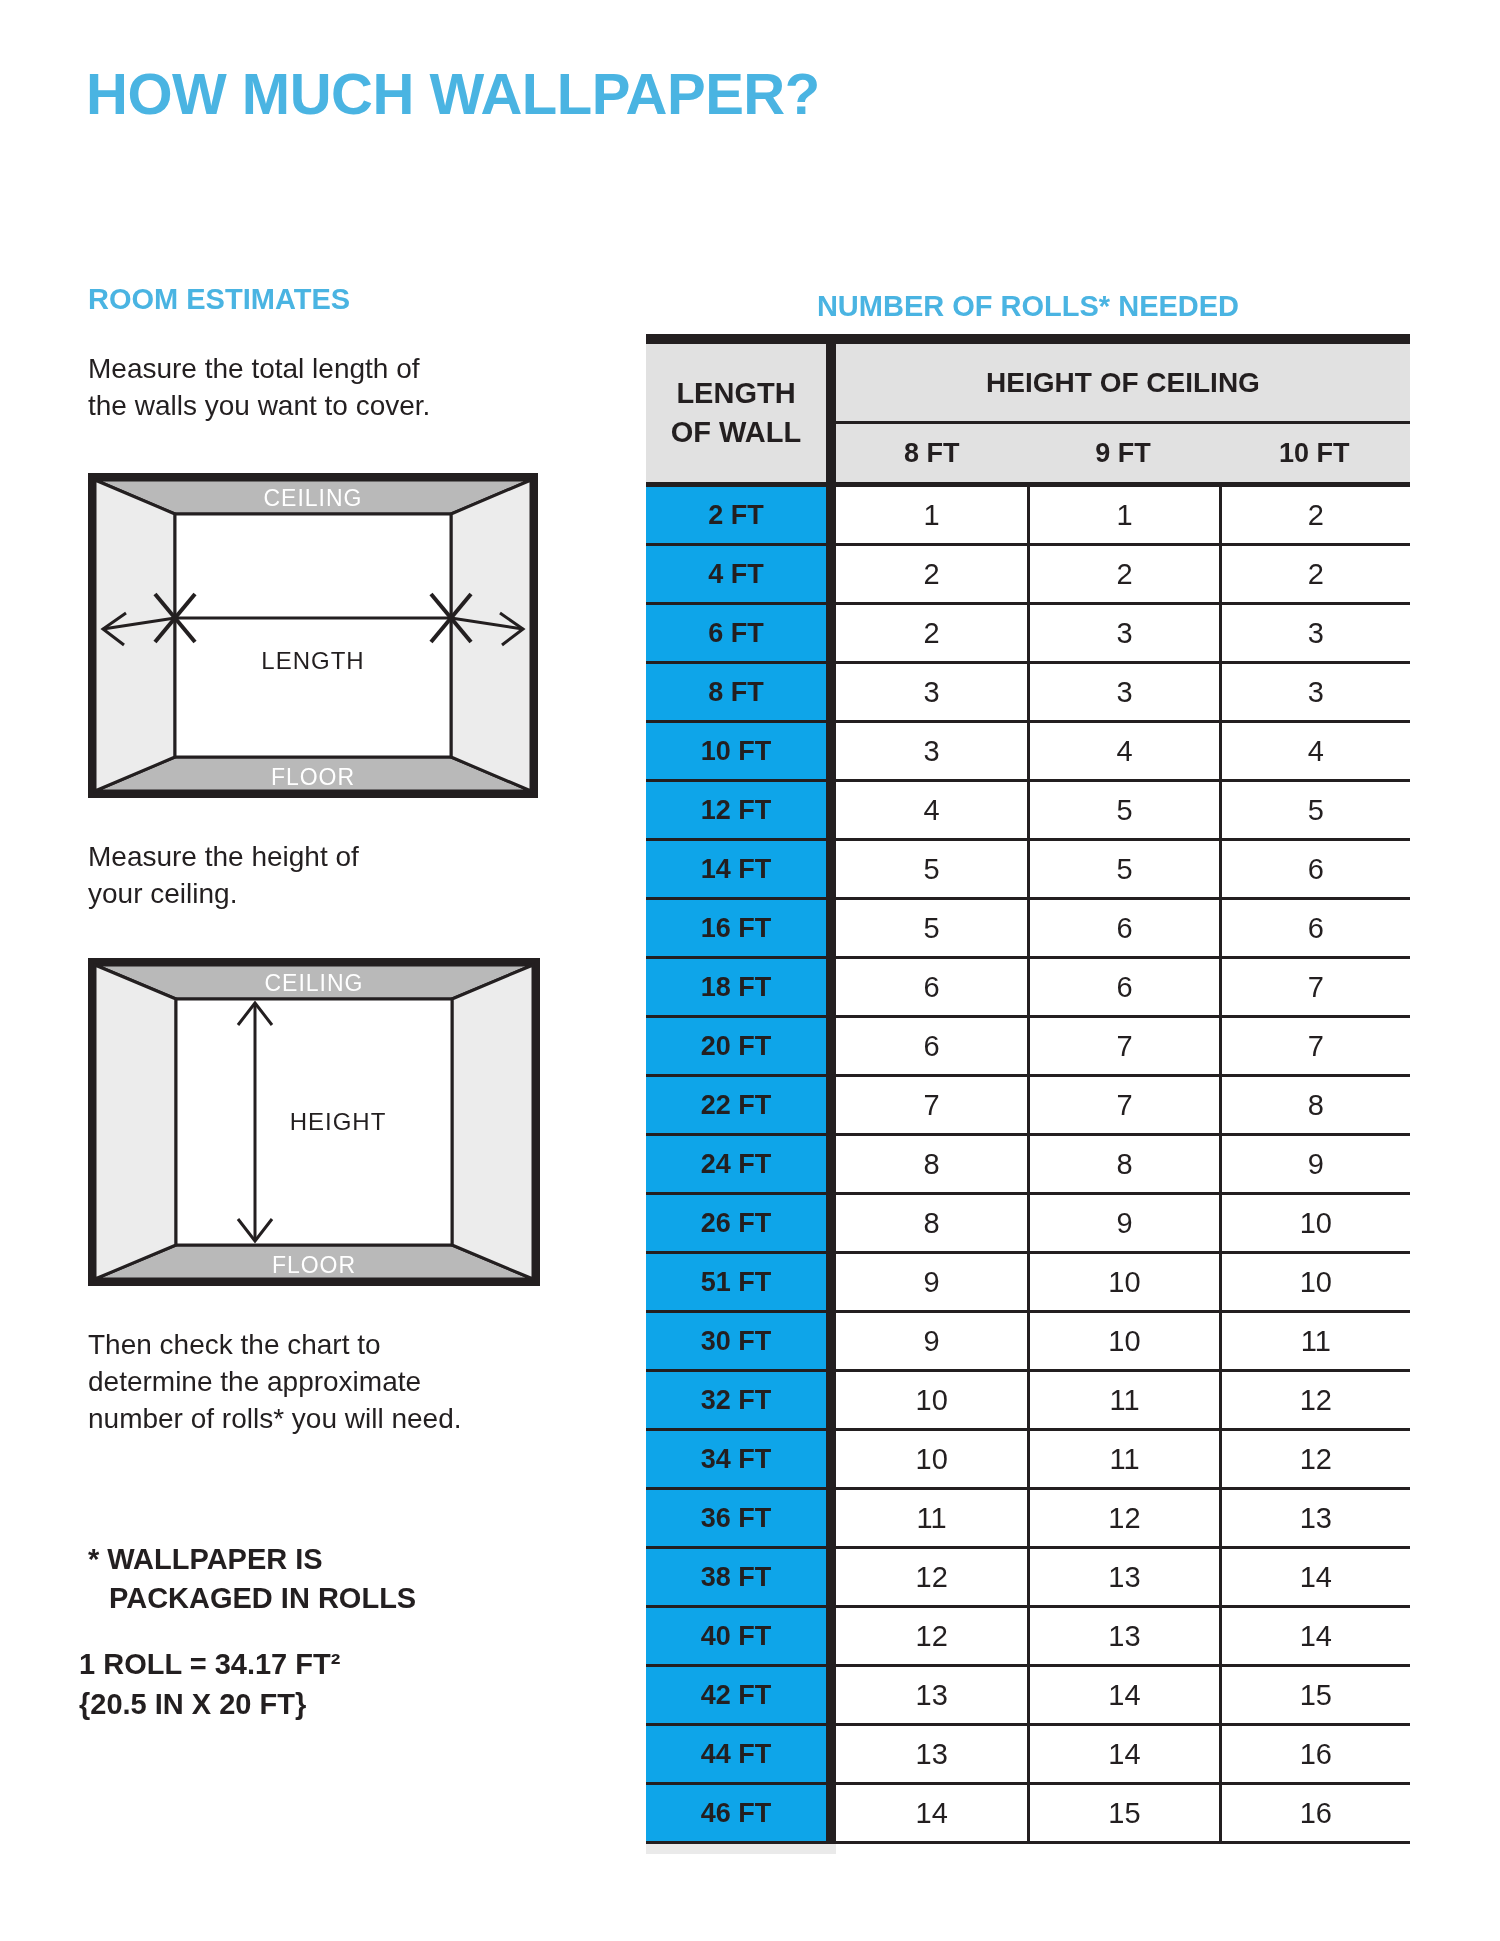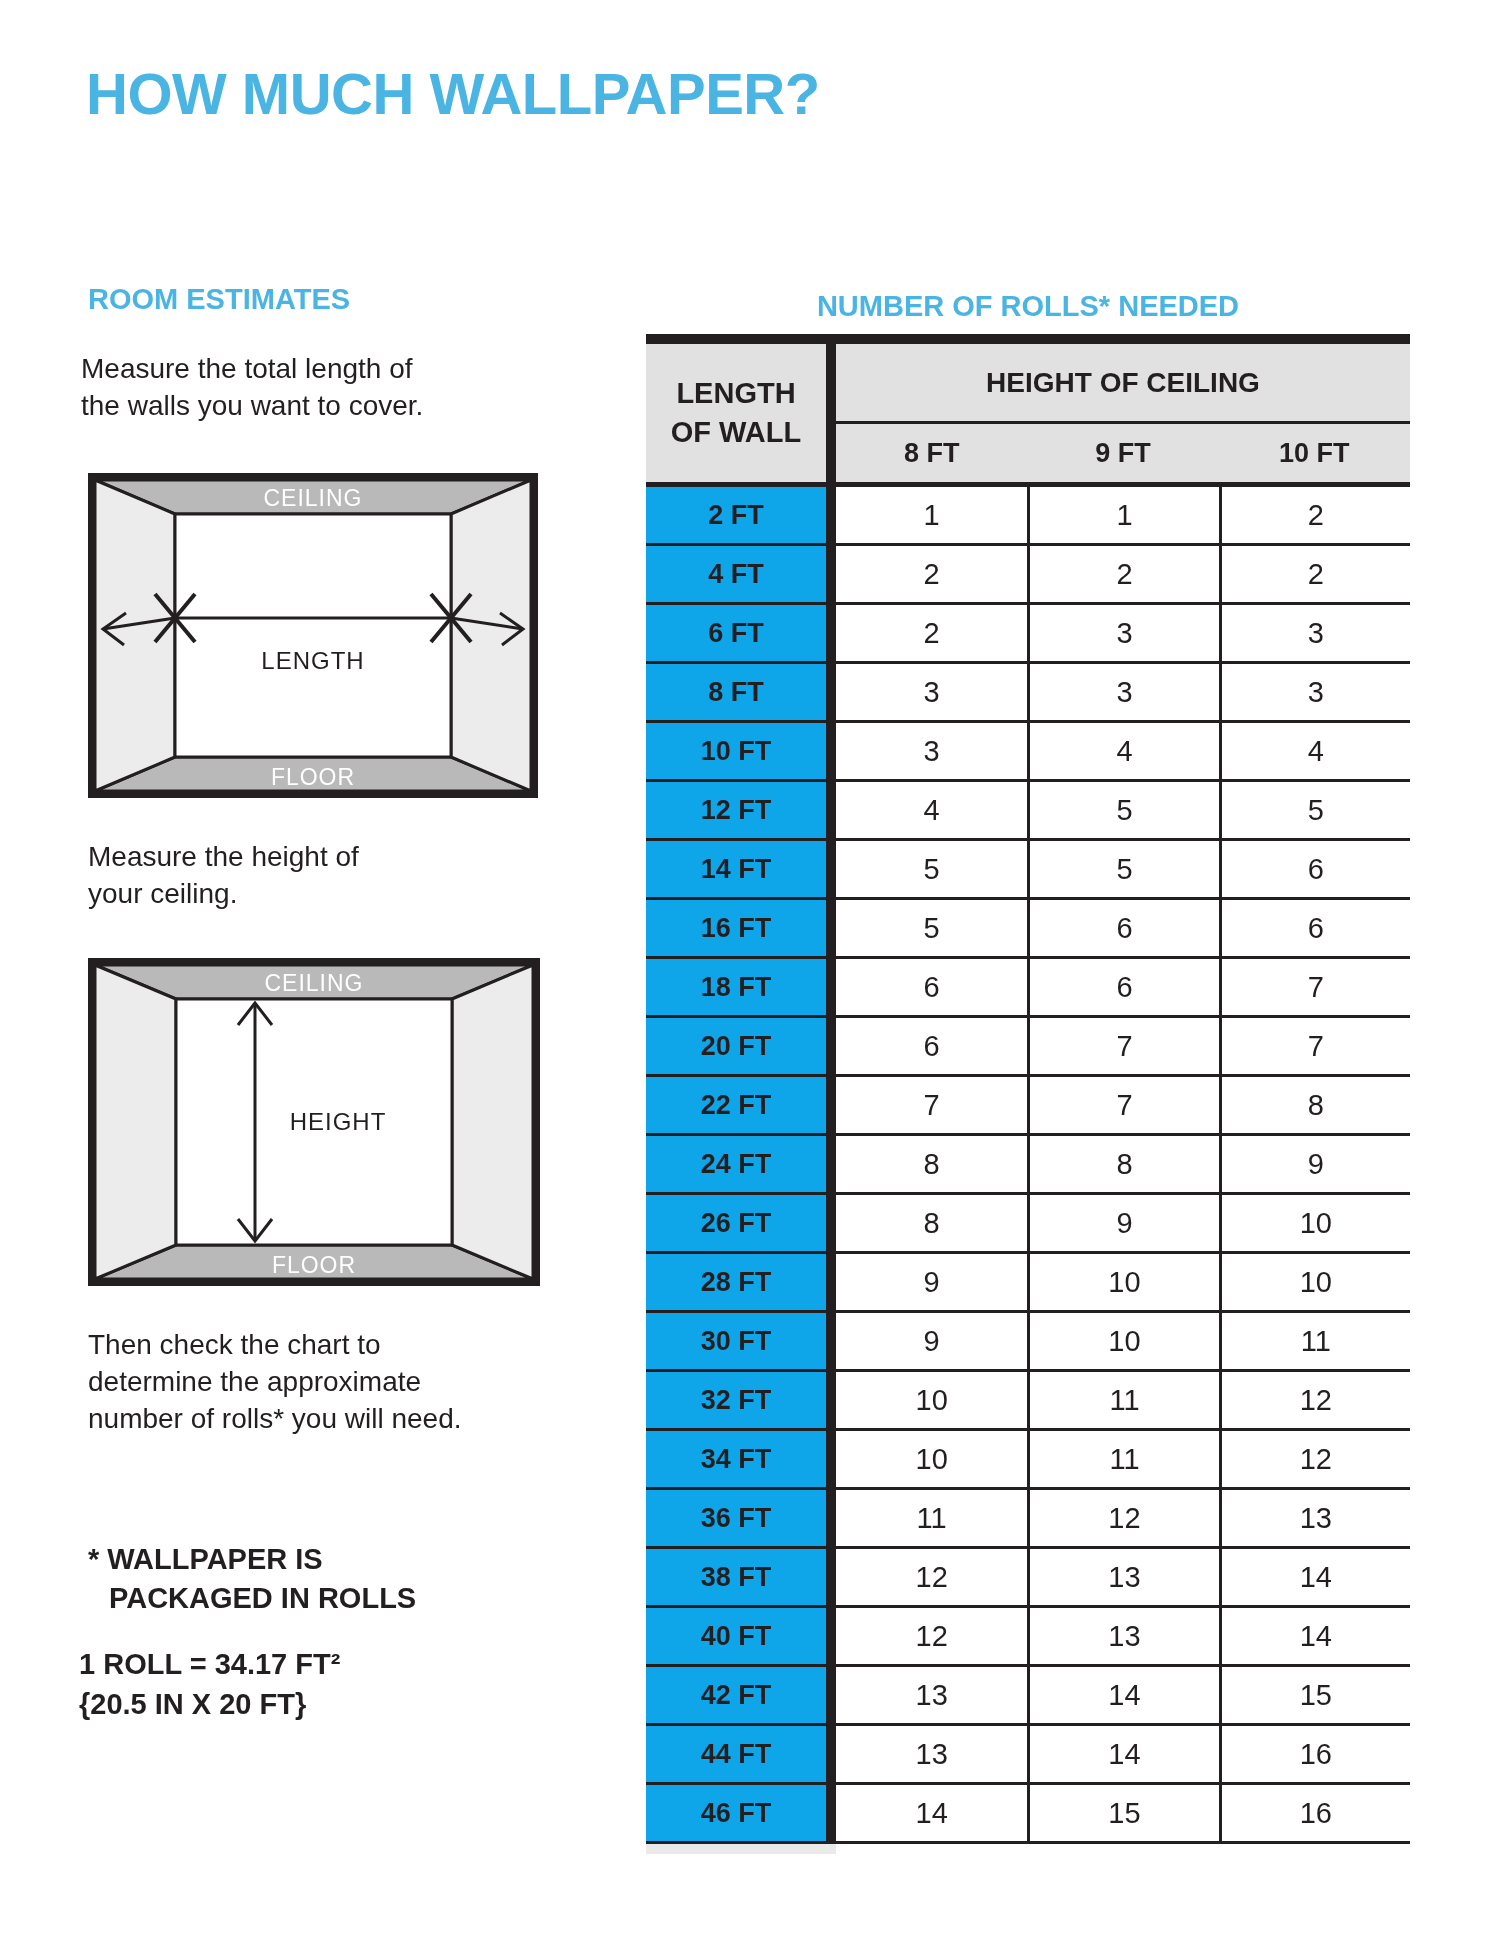--- a/index.html
+++ b/index.html
@@ -66,21 +66,21 @@
 </style>
 </head>
 <body>
 
 <div class="page">
 
   <div class="abs page-title">HOW MUCH WALLPAPER?</div>
 
   <div class="abs section-heading" style="left:88px; top:283px;">ROOM ESTIMATES</div>
 
-  <div class="abs body-text" style="left:81px; top:350px;">Measure the total length of
+  <div class="abs body-text" style="left:88px; top:350px;">Measure the total length of
 the walls you want to cover.</div>
 
   <svg class="abs diagram" style="left:88px; top:473px;" width="450" height="325" viewBox="0 0 450 325">
     <rect x="3.5" y="3.5" width="443" height="318" fill="#ffffff" stroke="#231f20" stroke-width="7"></rect>
     <polygon points="7,7 443,7 363,41 87,41" fill="#b9b9b9" stroke="#231f20" stroke-width="3"></polygon>
     <polygon points="7,318 443,318 363,284 87,284" fill="#b9b9b9" stroke="#231f20" stroke-width="3"></polygon>
     <polygon points="7,7 87,41 87,284 7,318" fill="#ececec" stroke="#231f20" stroke-width="3"></polygon>
     <polygon points="443,7 363,41 363,284 443,318" fill="#ececec" stroke="#231f20" stroke-width="3"></polygon>
     <rect x="87" y="41" width="276" height="243" fill="#ffffff" stroke="#231f20" stroke-width="3"></rect>
     <text x="225" y="33" text-anchor="middle" class="svg-room-label">CEILING</text>
@@ -223,21 +223,21 @@
           <div class="tcell tnum">8</div>
           <div class="tcell tnum">9</div>
         </div>
         <div class="trow">
           <div class="tcell tlabel">26 FT</div>
           <div class="tcell tnum">8</div>
           <div class="tcell tnum">9</div>
           <div class="tcell tnum">10</div>
         </div>
         <div class="trow">
-          <div class="tcell tlabel">28 FT</div>
+          <div class="tcell tlabel">51 FT</div>
           <div class="tcell tnum">9</div>
           <div class="tcell tnum">10</div>
           <div class="tcell tnum">10</div>
         </div>
         <div class="trow">
           <div class="tcell tlabel">30 FT</div>
           <div class="tcell tnum">9</div>
           <div class="tcell tnum">10</div>
           <div class="tcell tnum">11</div>
         </div>

